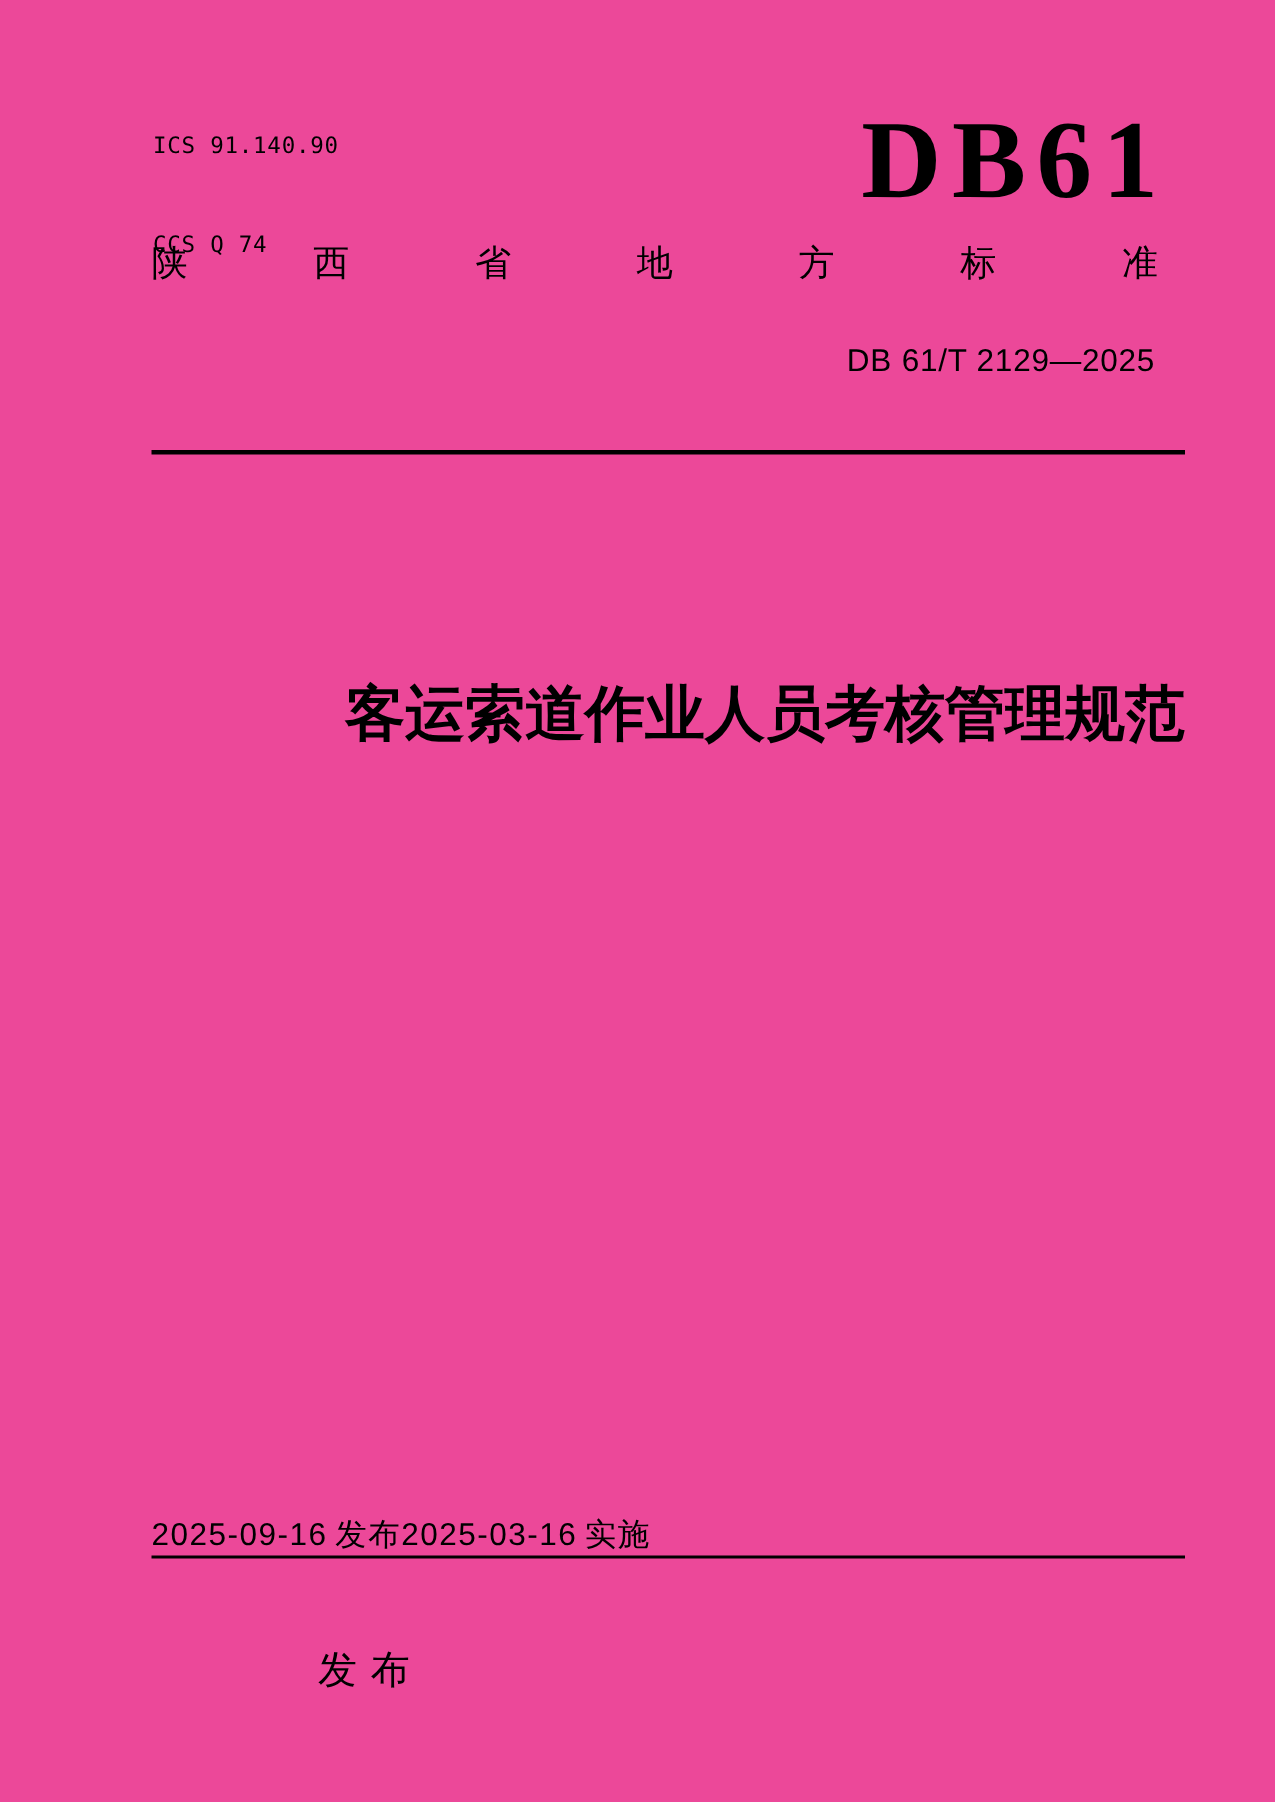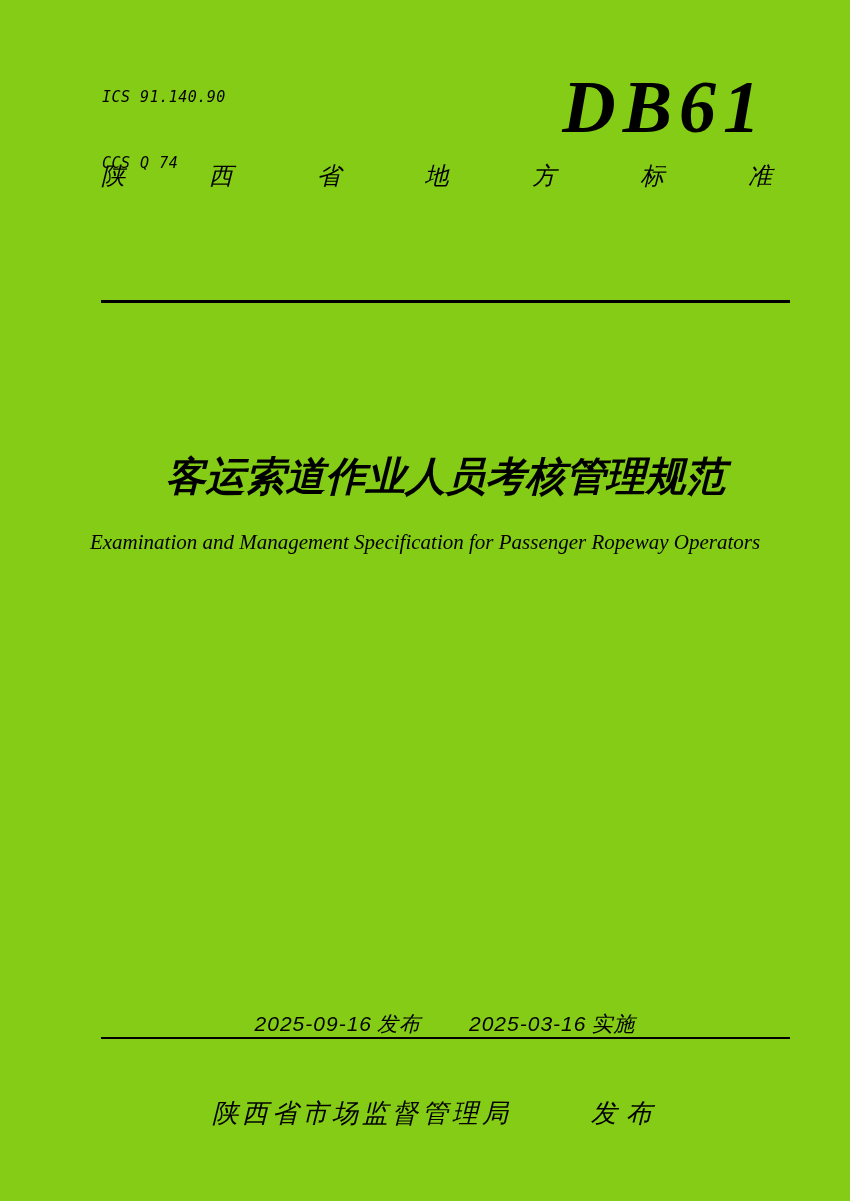--- a/index.html
+++ b/index.html
@@ -6,34 +6,33 @@
   html, body { background: #ffffff; }
   body {
     width: 850px; height: 1201px;
     position: relative;
     font-family: "Liberation Sans", sans-serif;
     color: #000000;
     overflow: hidden;
   }
   .page {
     position: absolute; inset: 0;
-    background: #84cc16;
-    font-style: italic;
+    background: #ec4899;
   }
   
   .ics-block {
     position: absolute; left: 102px; top: 42px;
     font-family: "DejaVu Sans Mono", monospace;
     font-size: 15px; line-height: 22px;
     letter-spacing: 0.5px;
     white-space: pre;
   }
   
   .db-logo {
-    position: absolute; top: 70px; right: 83px;
+    position: absolute; top: 70px; right: 71px;
     font-family: "Liberation Serif", serif;
     font-weight: 700;
     font-size: 74px; line-height: 1;
     letter-spacing: 7px;
   }
   
   .standard-type {
     position: absolute; left: 101px; top: 162px; width: 671px;
     font-size: 24px; line-height: 1.2;
     text-align: justify;
@@ -46,37 +45,36 @@
     font-size: 21px; line-height: 1.1;
     letter-spacing: 0.5px;
   }
   .rule-top {
     position: absolute; left: 101px; top: 300px;
     width: 689px; height: 3px;
     background: #000000;
   }
   .title-zh {
     position: absolute; left: 101px; top: 451px; width: 689px;
-    text-align: center;
+    text-align: right;
     font-size: 40px; font-weight: 700;
     line-height: 1.25;
   }
   .title-en {
     position: absolute; left: 0; top: 529px; width: 850px;
     text-align: center;
     font-family: "Liberation Serif", serif;
     font-size: 21px; font-weight: 400;
     line-height: 1.3;
   }
   .dates-row {
     position: absolute; left: 101px; right: 61px; top: 1012px;
-    display: flex; justify-content: center; align-items: baseline;
+    display: flex; justify-content: flex-start; align-items: baseline;
     font-size: 21px; line-height: 1.1;
     letter-spacing: 1px;
-    gap: 48px;
   }
   .date-label { margin-left: 5px; letter-spacing: 1px; }
   .rule-bottom {
     position: absolute; left: 101px; top: 1037px;
     width: 689px; height: 2px;
     background: #000000;
   }
   .publisher-row {
     position: absolute; left: 212px; right: 197px; top: 1099px;
     display: flex; justify-content: space-between; align-items: baseline;
@@ -92,32 +90,31 @@
 
   <div class="ics-block">
     <div>ICS 91.140.90</div>
     <div>CCS Q 74</div>
   </div>
 
   <div class="db-logo">DB61</div>
 
   <div class="standard-type">陕西省地方标准</div>
 
+  <div class="standard-number">DB 61/T 2129—2025</div>
 
   <div class="rule-top"></div>
 
   <h1 class="title-zh">客运索道作业人员考核管理规范</h1>
 
-  <div class="title-en">Examination and Management Specification for Passenger Ropeway Operators</div>
 
   <div class="dates-row">
     <div><span>2025-09-16</span><span class="date-label">发布</span></div>
     <div><span>2025-03-16</span><span class="date-label">实施</span></div>
   </div>
 
   <div class="rule-bottom"></div>
 
   <div class="publisher-row">
-    <span class="publisher-name">陕西省市场监督管理局</span>
     <span class="publish-action">发 布</span>
   </div>
 
 </div>
 
 </body></html>

